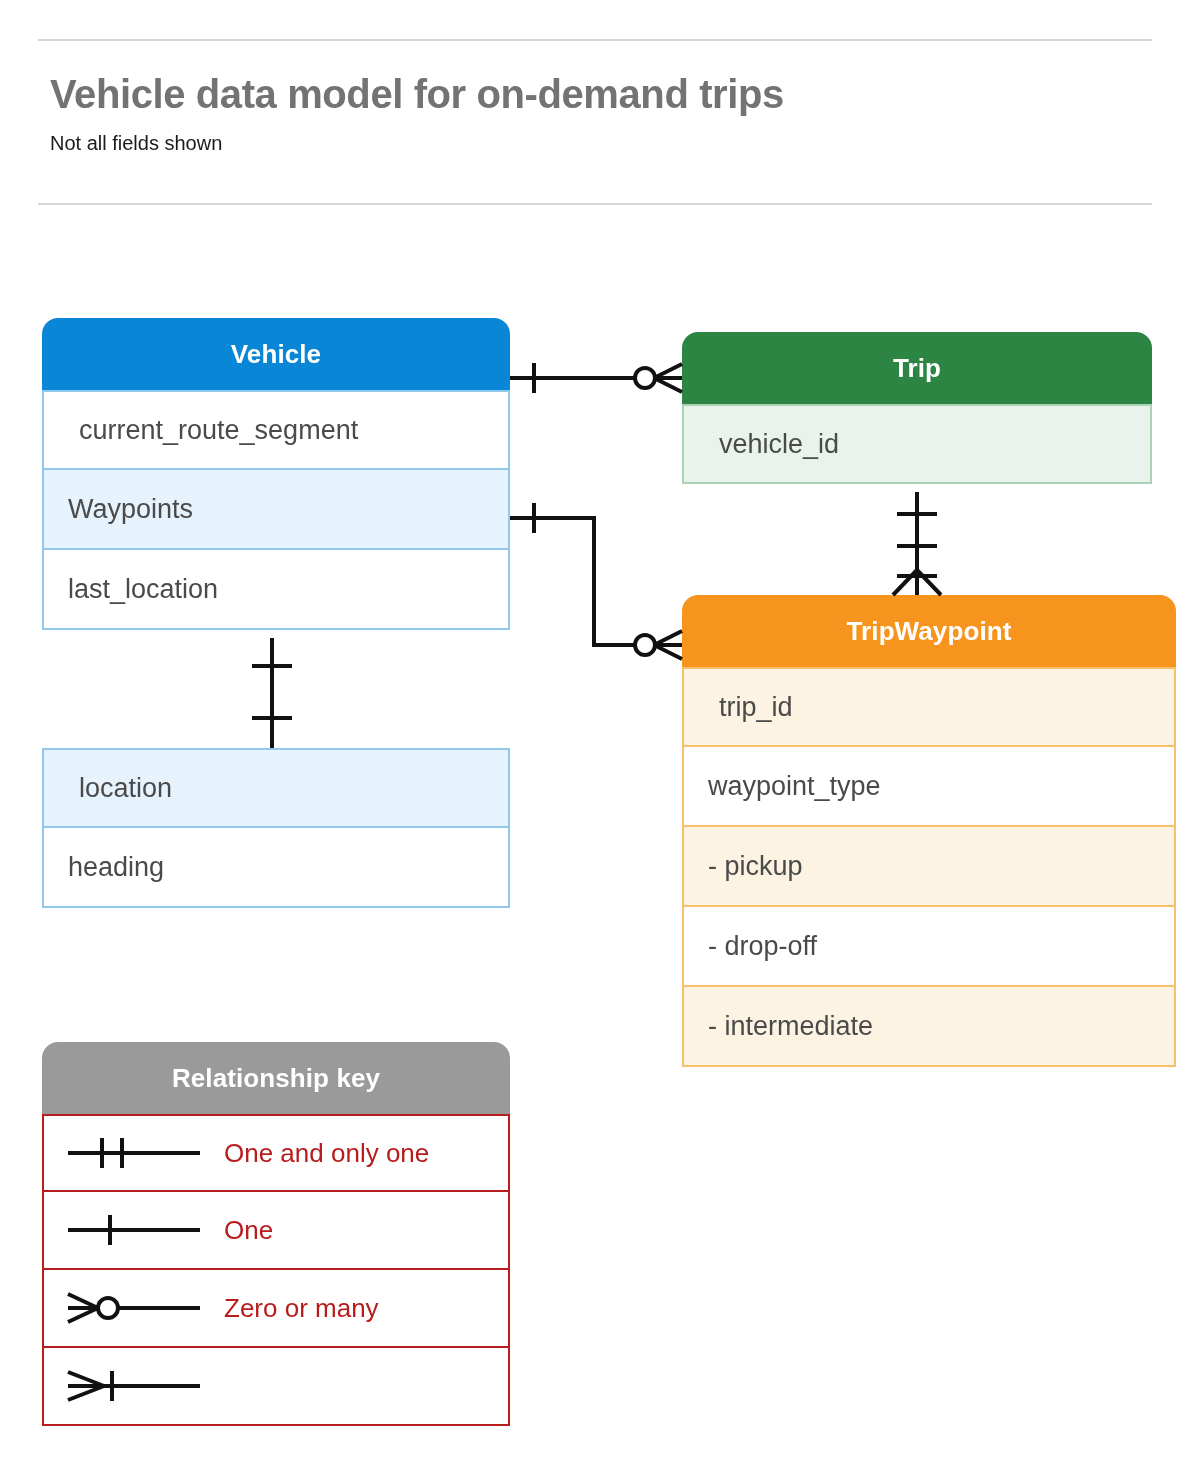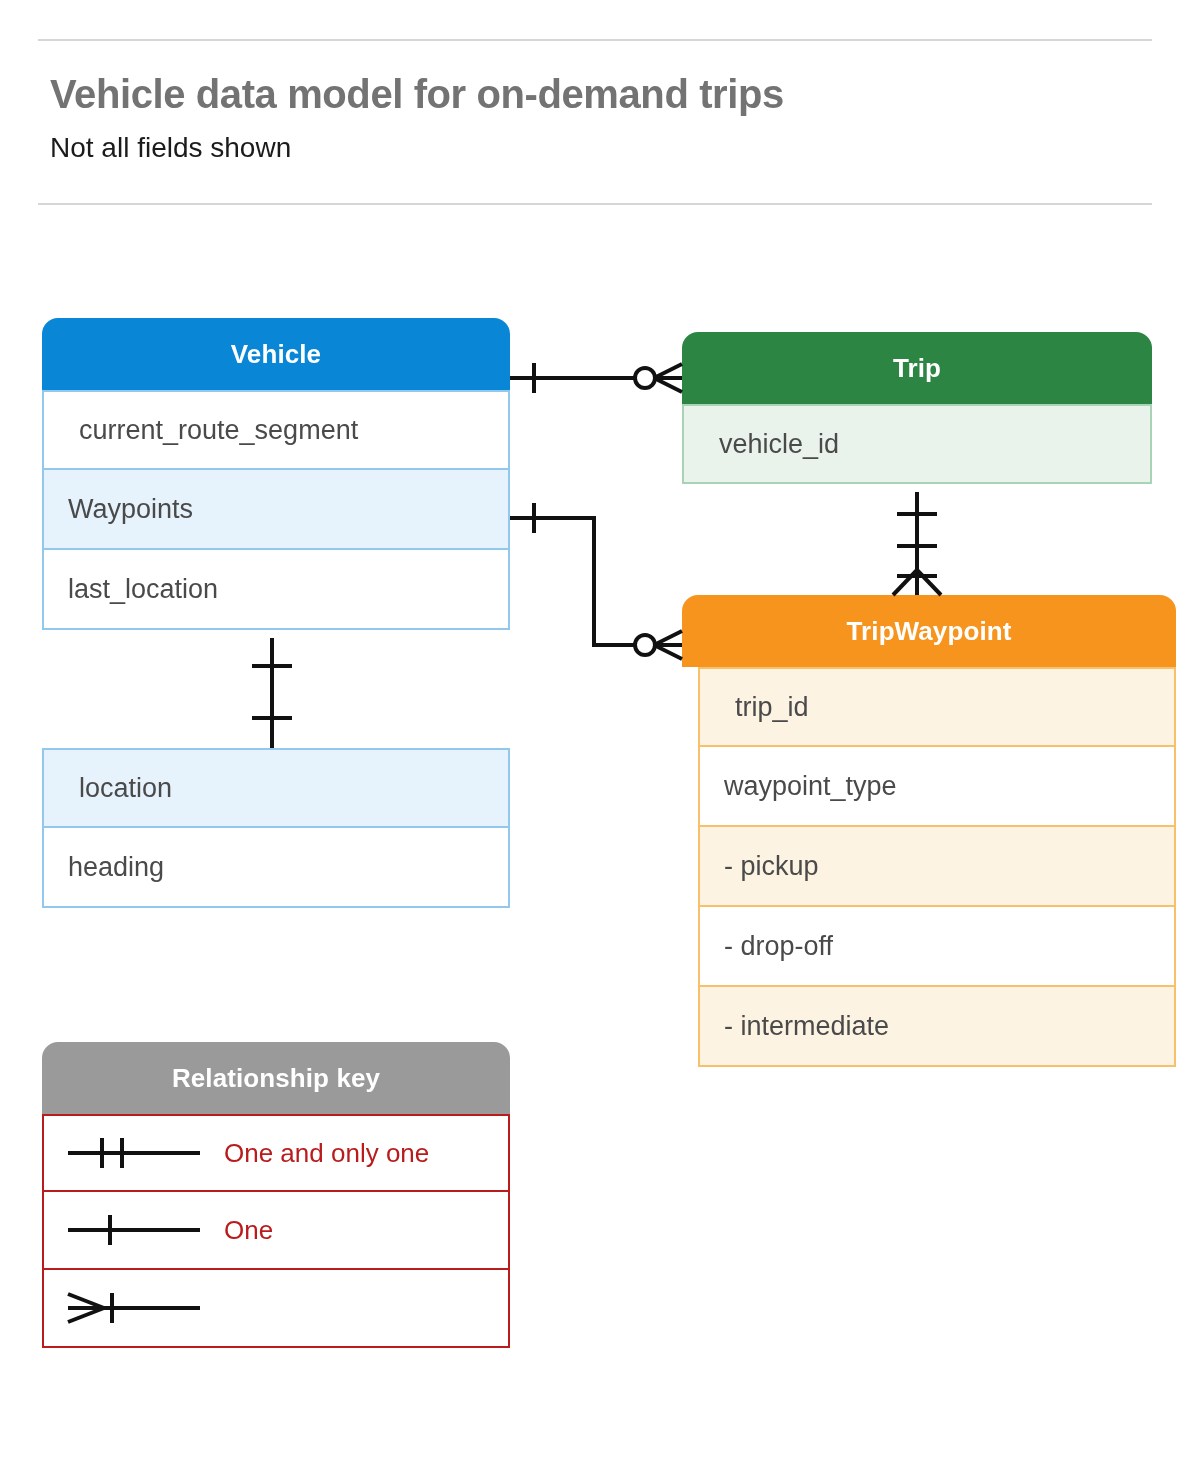--- a/index.html
+++ b/index.html
@@ -19,21 +19,21 @@
   .rule-top { top: 39px; }
   .rule-bottom { top: 203px; }
 
   .page-title {
     position: absolute; left: 50px; top: 72px;
     font-size: 40px; font-weight: bold; color: #737373;
     letter-spacing: -0.4px;
   }
   .page-subtitle {
     position: absolute; left: 50px; top: 132px;
-    font-size: 28px; font-weight: normal; color: #1b1b1b;
+    font-size: 20px; font-weight: normal; color: #1b1b1b;
   }
 
   
   .entity {
     position: absolute;
     border-radius: 16px 16px 4px 4px;
   }
   .entity-header {
     height: 72px;
     border-radius: 16px 16px 0 0;
@@ -57,21 +57,21 @@
   .blue .row.alt { background: #e6f2fc; }
   .blue .row.plain { background: #ffffff; }
 
   
   .green .entity-header { background: #2d8544; }
   .green .row { border-color: #a9d3b5; }
   .green .row.alt { background: #e9f3ec; }
 
   
   .orange .entity-header { background: #f7941e; }
-  .orange .row { border-color: #f6c16a; margin-left: 16px; }
+  .orange .row { border-color: #f6c16a; }
   .orange .row.alt { background: #fdf3e2; }
   .orange .row.plain { background: #ffffff; }
 
   
   .grey .entity-header { background: #9a9a9a; }
 
   
   #entity-vehicle          { left: 42px;  top: 318px;  width: 468px; }
   #entity-trip             { left: 682px; top: 332px;  width: 470px; }
   #entity-tripwaypoint     { left: 682px; top: 595px;  width: 494px; }
@@ -157,20 +157,32 @@
       <div class="legend-row plain">
         <span class="legend-sym">
           <svg width="140" height="40" viewBox="0 0 140 40">
             <line x1="4" y1="20" x2="136" y2="20" stroke="#111" stroke-width="4"></line>
             <line x1="46" y1="5" x2="46" y2="35" stroke="#111" stroke-width="4"></line>
           </svg>
         </span>
         <span class="legend-label">One</span>
       </div>
 
+      <div class="legend-row alt">
+        <span class="legend-sym">
+          <svg width="140" height="40" viewBox="0 0 140 40">
+            <line x1="44" y1="20" x2="136" y2="20" stroke="#111" stroke-width="4"></line>
+            <line x1="4" y1="6" x2="34" y2="20" stroke="#111" stroke-width="4"></line>
+            <line x1="4" y1="20" x2="34" y2="20" stroke="#111" stroke-width="4"></line>
+            <line x1="4" y1="34" x2="34" y2="20" stroke="#111" stroke-width="4"></line>
+            <circle cx="44" cy="20" r="10" fill="#fff" stroke="#111" stroke-width="4"></circle>
+          </svg>
+        </span>
+        <span class="legend-label">Zero or many</span>
+      </div>
 
       <div class="legend-row plain">
         <span class="legend-sym">
           <svg width="140" height="40" viewBox="0 0 140 40">
             <line x1="34" y1="20" x2="136" y2="20" stroke="#111" stroke-width="4"></line>
             <line x1="4" y1="6" x2="40" y2="20" stroke="#111" stroke-width="4"></line>
             <line x1="4" y1="20" x2="40" y2="20" stroke="#111" stroke-width="4"></line>
             <line x1="4" y1="34" x2="40" y2="20" stroke="#111" stroke-width="4"></line>
             <line x1="48" y1="5" x2="48" y2="35" stroke="#111" stroke-width="4"></line>
           </svg>

